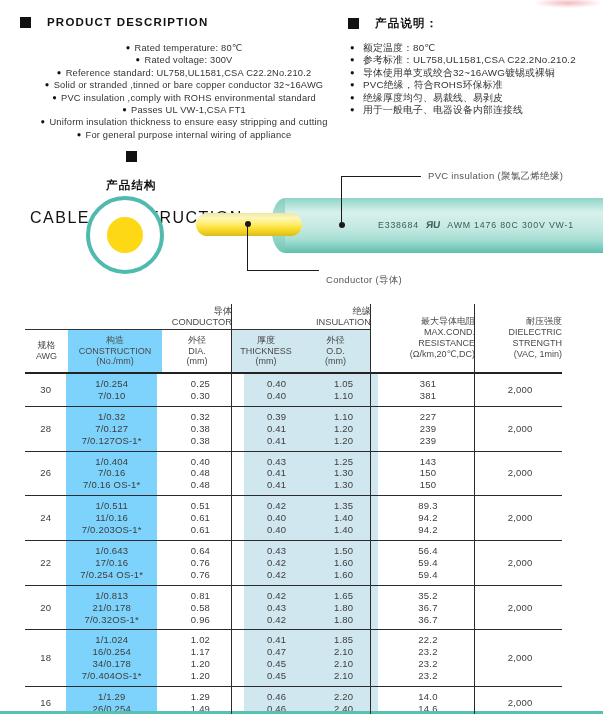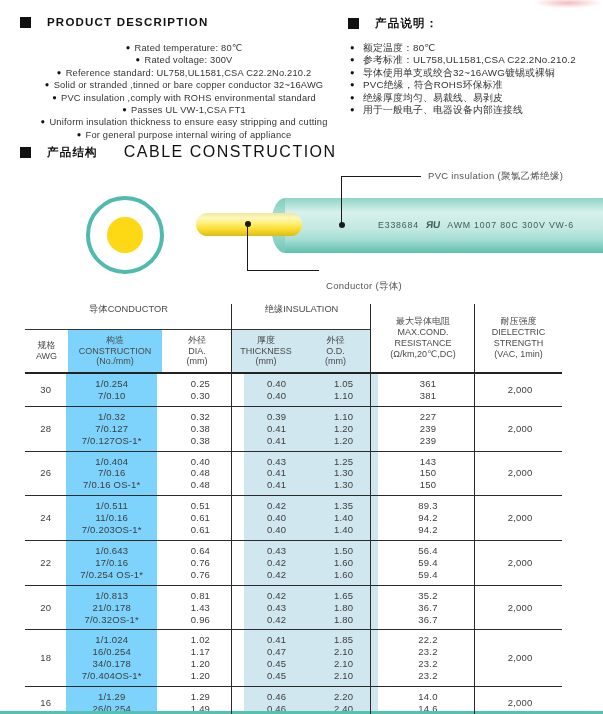--- a/index.html
+++ b/index.html
@@ -37,26 +37,26 @@
   .ulmark { font-weight:bold; font-size:10px; letter-spacing:0; transform:skewX(-6deg); }
   .ldot { position:absolute; width:6px; height:6px; border-radius:50%; background:#1a1a1a; }
   .lline { position:absolute; background:#1a1a1a; }
   .dlabel { position:absolute; font-size:9.5px; color:#555; letter-spacing:0.3px; white-space:nowrap; }
 
   
   .spec-table { position:absolute; left:25px; top:304px; width:537px; height:410px; }
   .vline { position:absolute; top:0; width:1.5px; height:410px; background:#2b2b2b; z-index:5; }
   .thead-wrap { display:flex; border-bottom:2px solid #222; height:70px; }
   .grp { display:flex; flex-direction:column; }
-  .ghead { height:26px; display:flex; justify-content:center; text-align:right;
+  .ghead { height:26px; display:flex; flex-direction:column; justify-content:center; text-align:right;
     font-size:9.3px; line-height:10.8px; color:#4a4a4a; border-bottom:1px solid #333; }
   .subrow { display:flex; flex:1; }
   .shead { display:flex; flex-direction:column; justify-content:center; text-align:center;
     font-size:9px; line-height:10.8px; color:#4a4a4a; }
-  .thead { display:flex; flex-direction:column; justify-content:center; text-align:center;
+  .thead { display:flex; flex-direction:column; justify-content:center; text-align:right;
     font-size:9px; line-height:10.8px; color:#4a4a4a; }
   .ybg { background:#7dd3fc; }
   .bbg { background:#d0e7ef; }
   .trow { display:flex; border-bottom:1.5px solid #2b2b2b; }
   .trow:last-child { border-bottom:none; }
   .c { padding:4px 0; display:flex; flex-direction:column; justify-content:center; align-items:center;
     font-size:9.5px; line-height:11.9px; color:#3d3d3d; letter-spacing:0.2px; }
   .awg{width:43px}.cons{width:94px}.dia{width:90px}.thk{width:68px}.od{width:71px}.res{width:104px}.die{width:87px}
   .bottom-bar { position:absolute; left:0; top:711px; width:603px; height:4px; background:#57c0b1; }
 </style>
@@ -88,47 +88,47 @@
   </div>
   <div class="blist zh" style="left:350px; top:42px; width:250px;">
       <div>额定温度：80℃</div>
       <div>参考标准：UL758,UL1581,CSA C22.2No.210.2</div>
       <div>导体使用单支或绞合32~16AWG镀锡或裸铜</div>
       <div>PVC绝缘，符合ROHS环保标准</div>
       <div>绝缘厚度均匀、易裁线、易剥皮</div>
       <div>用于一般电子、电器设备内部连接线</div>
     </div>
 
-  <div class="sec-title" style="left:20px; top:143px;">
+  <div class="sec-title" style="left:20px; top:151px;flex-direction:column;">
     <div class="sq"></div>
     <div class="t">产品结构</div>
     <div class="t2" style="margin-left:10px;">CABLE  CONSTRUCTION</div>
   </div>
 
   <div class="xsec-ring"></div>
   <div class="xsec-core"></div>
 
   <div class="cyl-cap"></div>
   <div class="cyl"></div>
   <div class="rod"></div>
   <div class="marking">
     <span>E338684</span>
     <span class="ulmark">ЯU</span>
-    <span>AWM 1007 80C 300V VW-6</span>
+    <span>AWM 1476 80C 300V VW-1</span>
   </div>
 
   <div class="ldot" style="left:339px; top:222px;"></div>
   <div class="lline" style="left:341px; top:176px; width:1.2px; height:49px;"></div>
   <div class="lline" style="left:341px; top:176px; width:80px; height:1.2px;"></div>
   <div class="dlabel" style="left:428px; top:170px;">PVC insulation (聚氯乙烯绝缘)</div>
 
   <div class="ldot" style="left:245px; top:221px;"></div>
   <div class="lline" style="left:247px; top:224px; width:1.2px; height:47px;"></div>
   <div class="lline" style="left:247px; top:270px; width:72px; height:1.2px;"></div>
-  <div class="dlabel" style="left:326px; top:280px;">Conductor (导体)</div>
+  <div class="dlabel" style="left:326px; top:274px;">Conductor (导体)</div>
 
   <div class="spec-table">
     <div class="vline" style="left:205.5px;"></div>
     <div class="vline" style="left:344.5px;"></div>
     <div class="vline" style="left:448.5px;"></div>
 
     <div class="thead-wrap">
       <div class="grp" style="width:207px;">
         <div class="ghead">
             <div>导体</div>
@@ -331,21 +331,21 @@
 
   <div class="trow">
     <div class="c awg">20</div>
     <div class="c cons ybg">
             <div class="ln">1/0.813</div>
             <div class="ln">21/0.178</div>
             <div class="ln">7/0.32OS-1*</div>
           </div>
     <div class="c dia">
             <div class="ln">0.81</div>
-            <div class="ln">1.43</div>
+            <div class="ln">0.58</div>
             <div class="ln">0.96</div>
           </div>
     <div class="c thk bbg">
             <div class="ln">0.42</div>
             <div class="ln">0.43</div>
             <div class="ln">0.42</div>
           </div>
     <div class="c od bbg">
             <div class="ln">1.65</div>
             <div class="ln">1.80</div>

